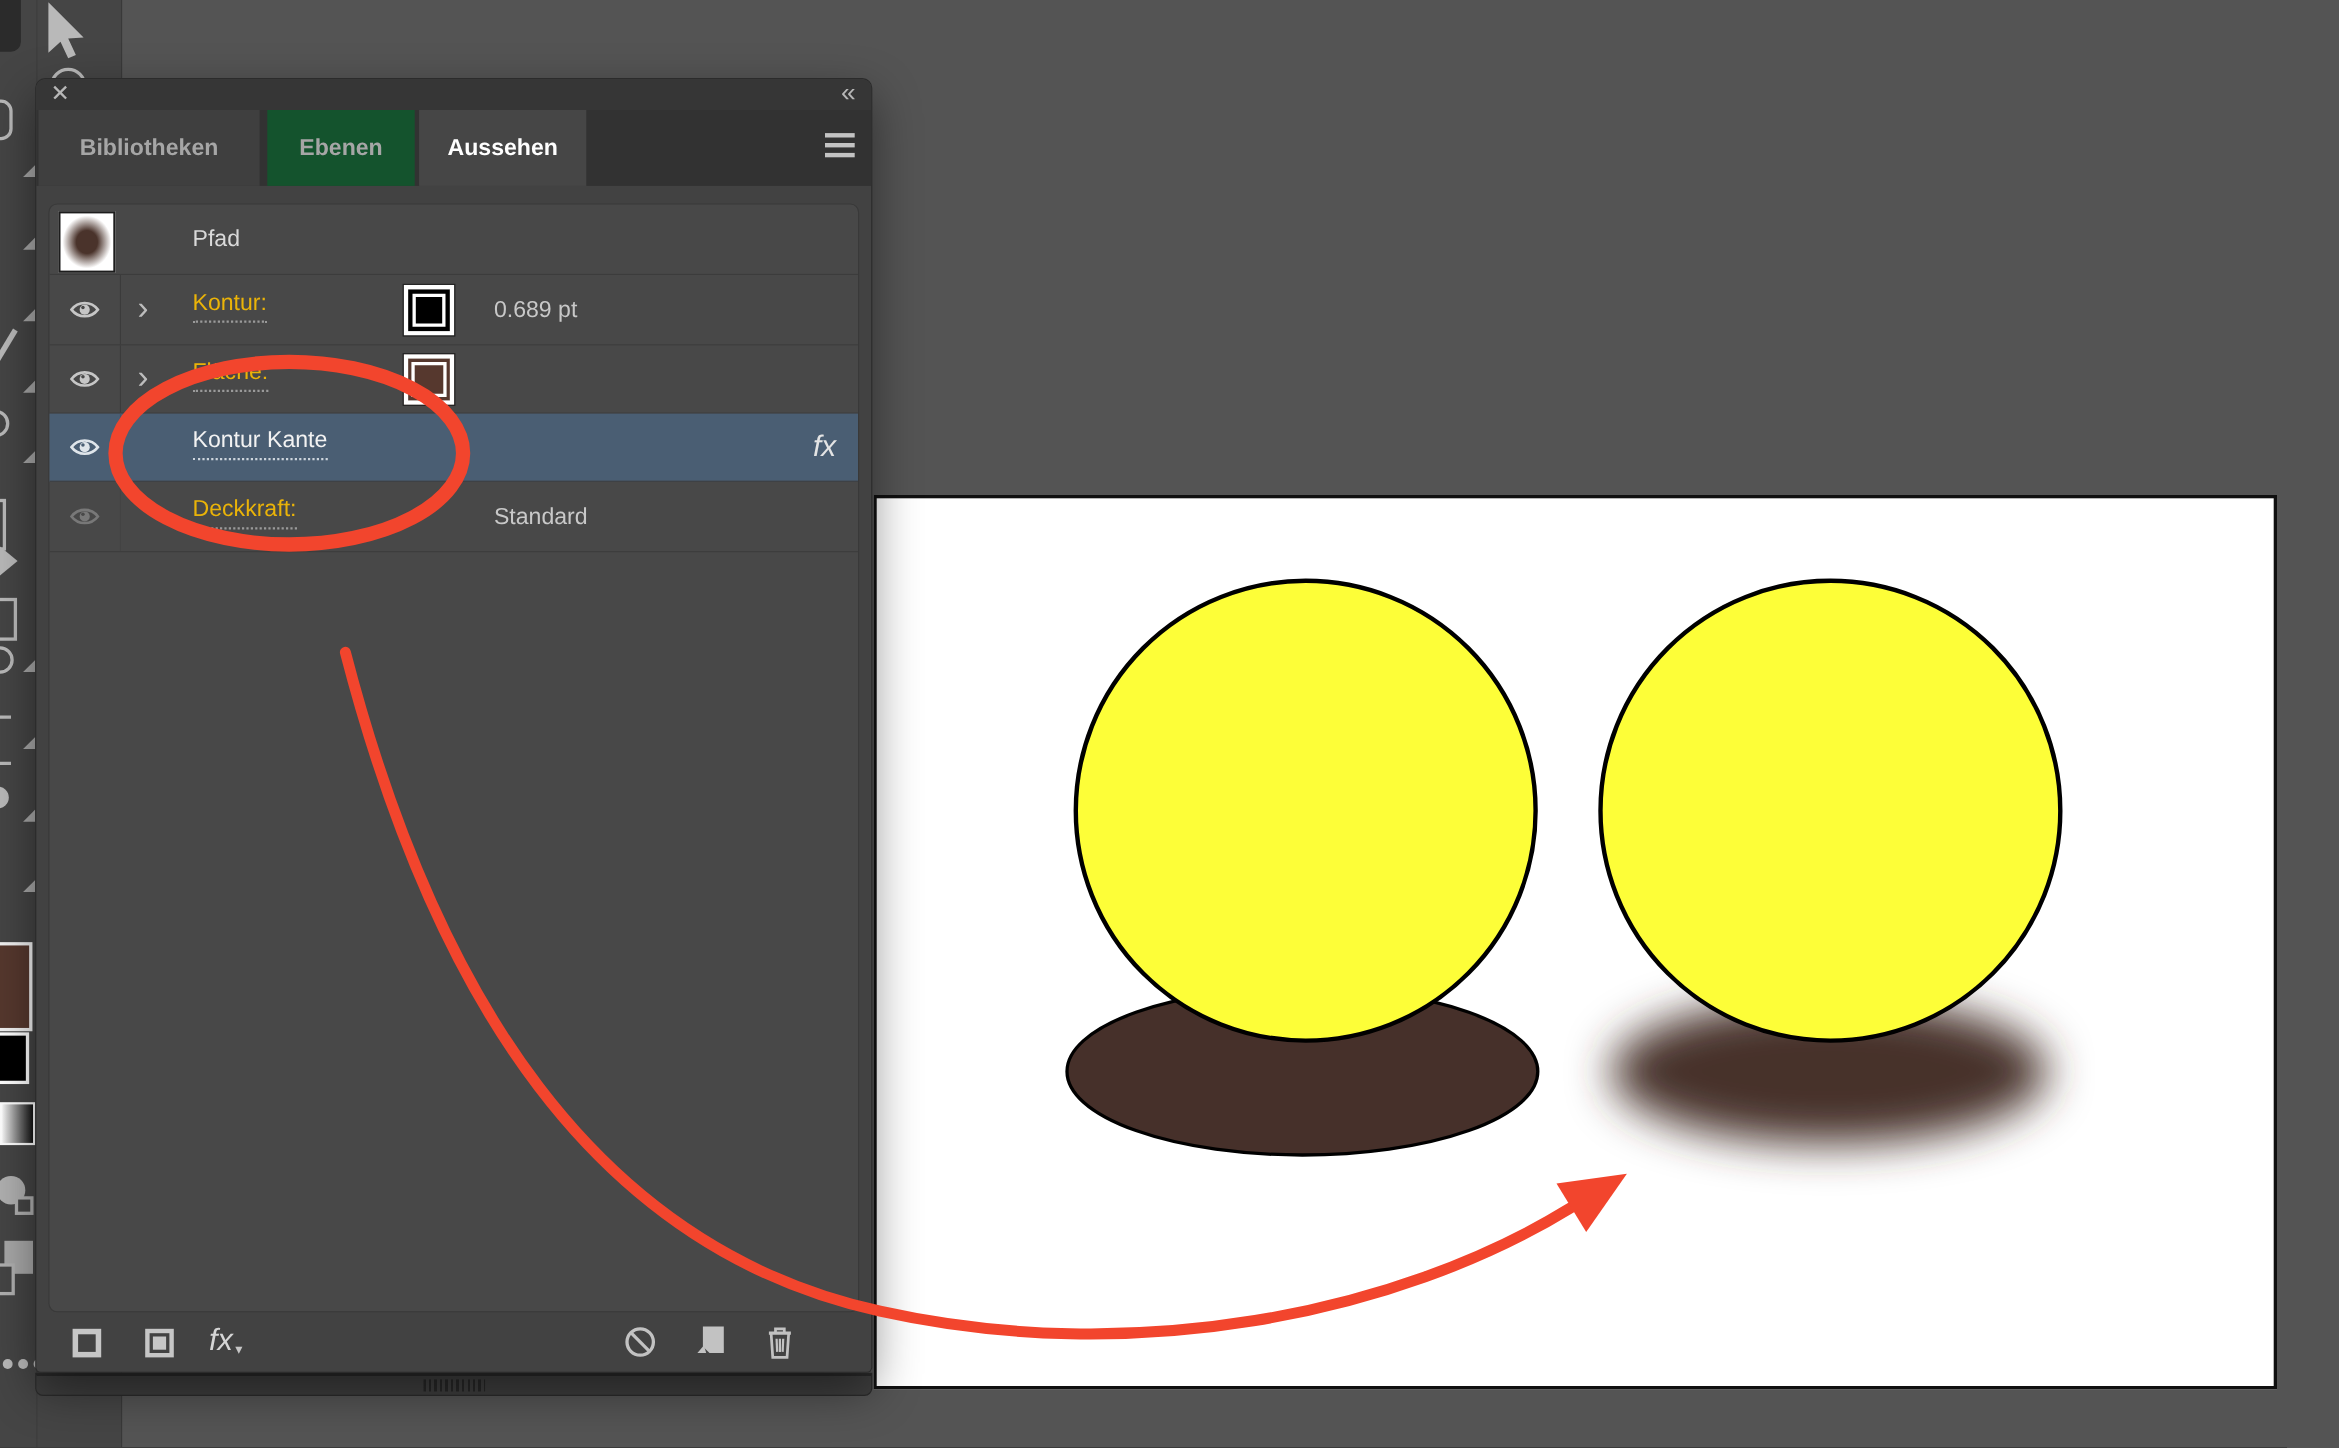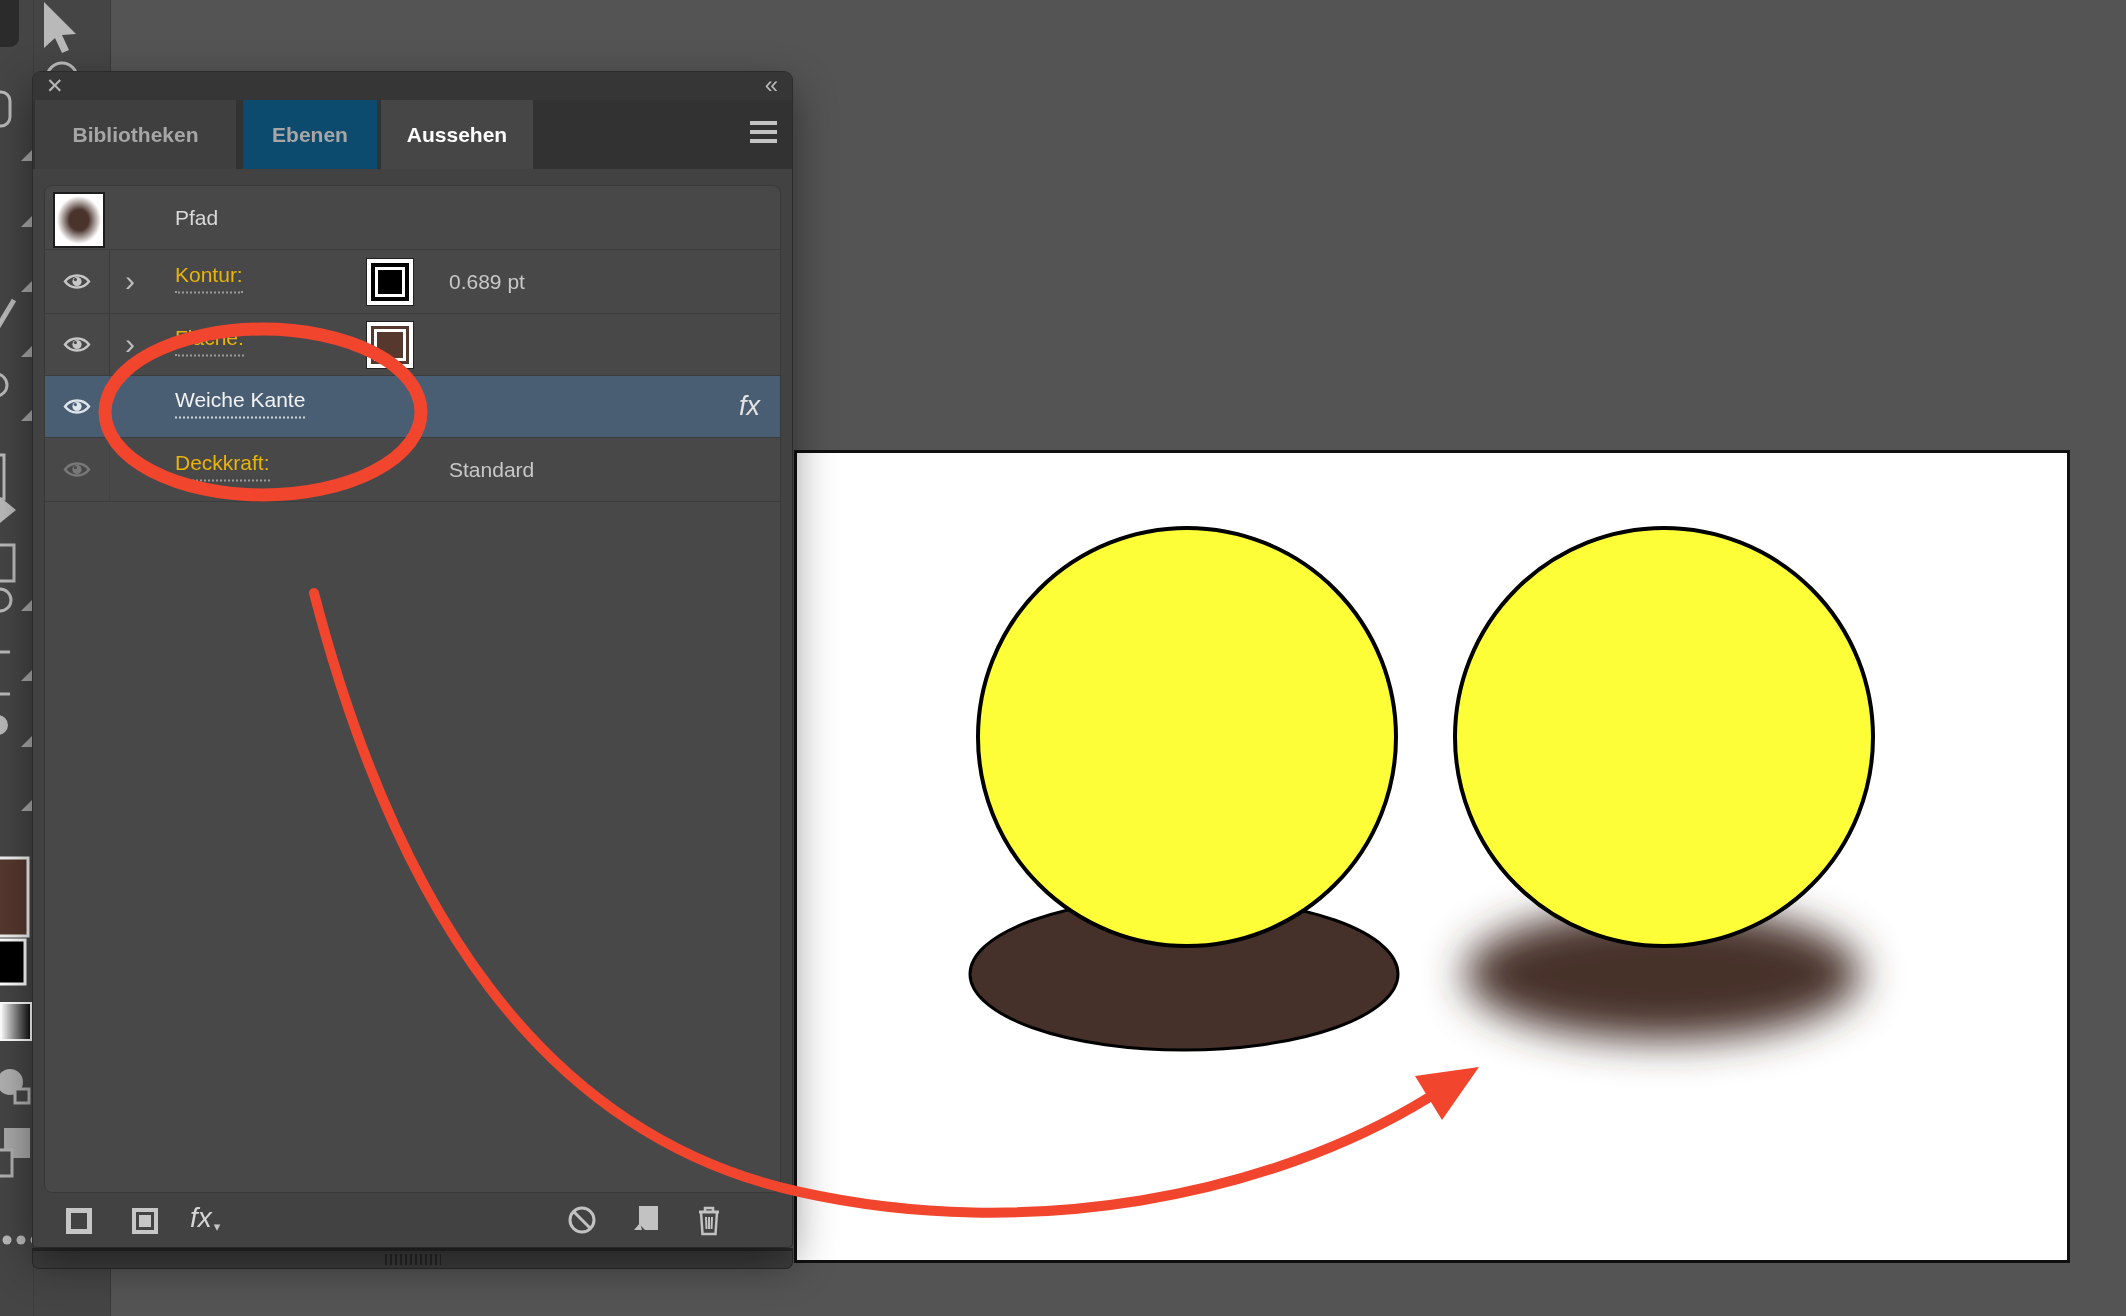--- a/index.html
+++ b/index.html
@@ -27,21 +27,21 @@
     background:#424242;border-radius:8px 8px 4px 4px;z-index:10;
     box-shadow:0 0 0 1px #2b2b2b,0 16px 44px rgba(0,0,0,.45);}
   .titlebar{position:absolute;left:0;top:0;width:100%;height:28px;background:#363636;
     border-radius:8px 8px 0 0;}
   .close-x{position:absolute;left:13px;top:2px;font-size:21px;color:#b7b7b7;line-height:24px;cursor:default;}
   .collapse{position:absolute;right:16px;top:0px;font-size:24px;color:#b7b7b7;line-height:26px;letter-spacing:-2px;}
   .tabbar{position:absolute;left:0;top:28px;width:100%;height:69px;background:#323232;}
   .tab{position:absolute;top:0;height:69px;display:flex;align-items:center;justify-content:center;
     font-size:21px;font-weight:bold;color:#a6a6a6;}
   .tab-bib{left:2px;width:201px;background:#3f3f3f;}
-  .tab-ebenen{left:210px;width:134px;background:#0c4a6e;}
+  .tab-ebenen{left:210px;width:134px;background:#14532d;}
   .tab-aussehen{left:348px;width:152px;background:#464646;color:#ffffff;}
   .menu-btn{position:absolute;right:15px;top:21px;width:27px;height:27px;}
   .menu-btn span{display:block;height:4px;background:#c3c3c3;margin:0 0 5px 0;}
 
   .content{position:absolute;left:11px;top:113px;width:737px;height:1008px;
     background:#484848;border:1px solid #393939;border-radius:8px;box-sizing:border-box;}
   .row{position:relative;width:100%;box-sizing:border-box;border-bottom:1px solid #3c3c3c;}
   .r-pfad{height:64px;}
   .r-kontur{height:64px;}
   .r-flaeche{height:62px;}
@@ -219,21 +219,21 @@
       </div>
 
       <div class="row r-wk">
         <div class="eye-cell">
           <svg width="28" height="19">
             <path d="M2 9.5 C8 1.5 20 1.5 26 9.5 C20 17.5 8 17.5 2 9.5 Z" fill="none" stroke="#dfe5ea" stroke-width="2.4"></path>
             <circle cx="14" cy="9.5" r="4.6" fill="#dfe5ea"></circle>
             <circle cx="12.4" cy="7.6" r="1.6" fill="#4a5e73"></circle>
           </svg>
         </div>
-        <span class="row-label">Weiche Kante</span>
+        <span class="row-label">Kontur Kante</span>
         <span class="fx-badge">fx</span>
       </div>
 
       <div class="row r-deck">
         <div class="eye-cell dim">
           <svg width="28" height="19">
             <path d="M2 9.5 C8 1.5 20 1.5 26 9.5 C20 17.5 8 17.5 2 9.5 Z" fill="none" stroke="#c6c6c6" stroke-width="2.4"></path>
             <circle cx="14" cy="9.5" r="4.6" fill="#c6c6c6"></circle>
             <circle cx="12.4" cy="7.6" r="1.6" fill="#484848"></circle>
           </svg>

